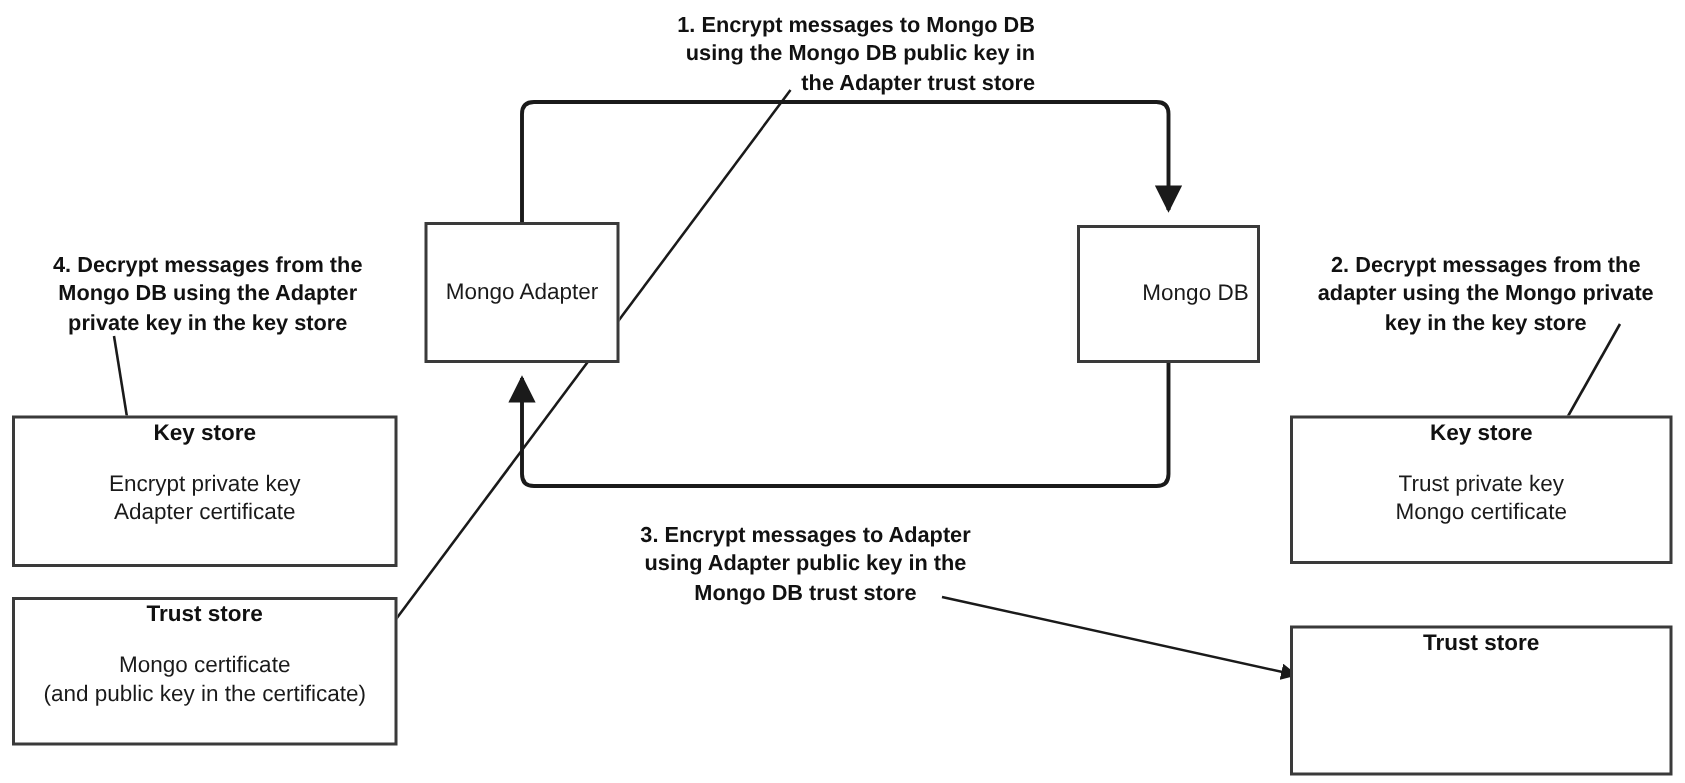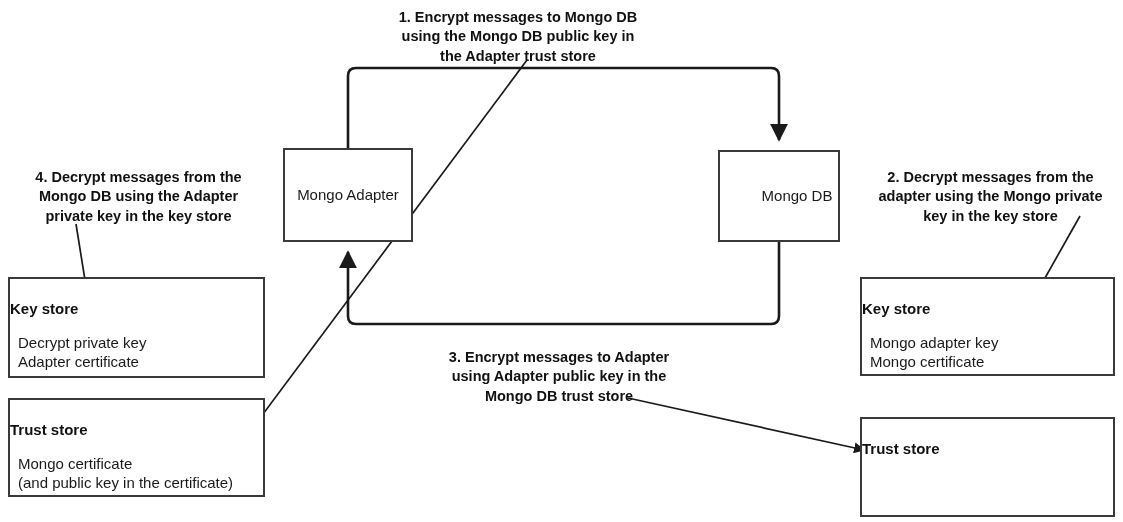--- a/index.html
+++ b/index.html
@@ -37,21 +37,22 @@
   .node-label {
     font-size: 15px;
     color: #1a1a1a;
     line-height: 1.25;
   }
   .store {
     position: absolute;
     box-sizing: border-box;
     border: 2px solid #3a3a3a;
     background: #ffffff;
-    padding-top: 20px;
+    text-align: center;
+    padding-top: 0;
   }
   .store-title {
     font-size: 15px;
     font-weight: bold;
     color: #111111;
     line-height: 1.3;
   }
   .store-body {
     margin-top: 14px;
     font-size: 15px;
@@ -99,49 +100,49 @@
   <div class="node" style="left:283px; top:148px; width:130px; height:94px;">
     <span class="node-label">Mongo Adapter</span>
   </div>
 
   <div class="node" style="left:718px; top:150px; width:122px; height:92px;padding-left:36px;">
     <span class="node-label">Mongo DB</span>
   </div>
 
   <div class="store" style="left:8px; top:277px; width:257px; height:101px;">
     <div class="store-title">Key store</div>
-    <div class="store-body" style="white-space:pre-line;">Decrypt private key
+    <div class="store-body" style="white-space:pre-line;">Encrypt private key
 Adapter certificate</div>
   </div>
 
   <div class="store" style="left:8px; top:398px; width:257px; height:99px;">
     <div class="store-title">Trust store</div>
     <div class="store-body" style="white-space:pre-line;">Mongo certificate
 (and public key in the certificate)</div>
   </div>
 
   <div class="store" style="left:860px; top:277px; width:255px; height:99px;">
     <div class="store-title">Key store</div>
-    <div class="store-body" style="white-space:pre-line;">Mongo adapter key
+    <div class="store-body" style="white-space:pre-line;">Trust private key
 Mongo certificate</div>
   </div>
 
   <div class="store" style="left:860px; top:417px; width:255px; height:100px;">
     <div class="store-title">Trust store</div>
   </div>
 
-  <div class="annot" style="left:368px; top:8px; width:300px; white-space:pre-line;">1. Encrypt messages to Mongo DB
+  <div class="annot" style="left:390px; top:8px; width:300px; white-space:pre-line;text-align:right;">1. Encrypt messages to Mongo DB
 using the Mongo DB public key in
 the Adapter trust store</div>
 
   <div class="annot" style="left:849px; top:168px; width:283px; white-space:pre-line;">2. Decrypt messages from the
 adapter using the Mongo private
 key in the key store</div>
 
-  <div class="annot" style="left:415px; top:348px; width:288px; white-space:pre-line;">3. Encrypt messages to Adapter
+  <div class="annot" style="left:393px; top:348px; width:288px; white-space:pre-line;">3. Encrypt messages to Adapter
 using Adapter public key in the
 Mongo DB trust store</div>
 
   <div class="annot" style="left:-3px; top:168px; width:283px; white-space:pre-line;">4. Decrypt messages from the
 Mongo DB using the Adapter
 private key in the key store</div>
 
 </div>
 
 </body></html>

